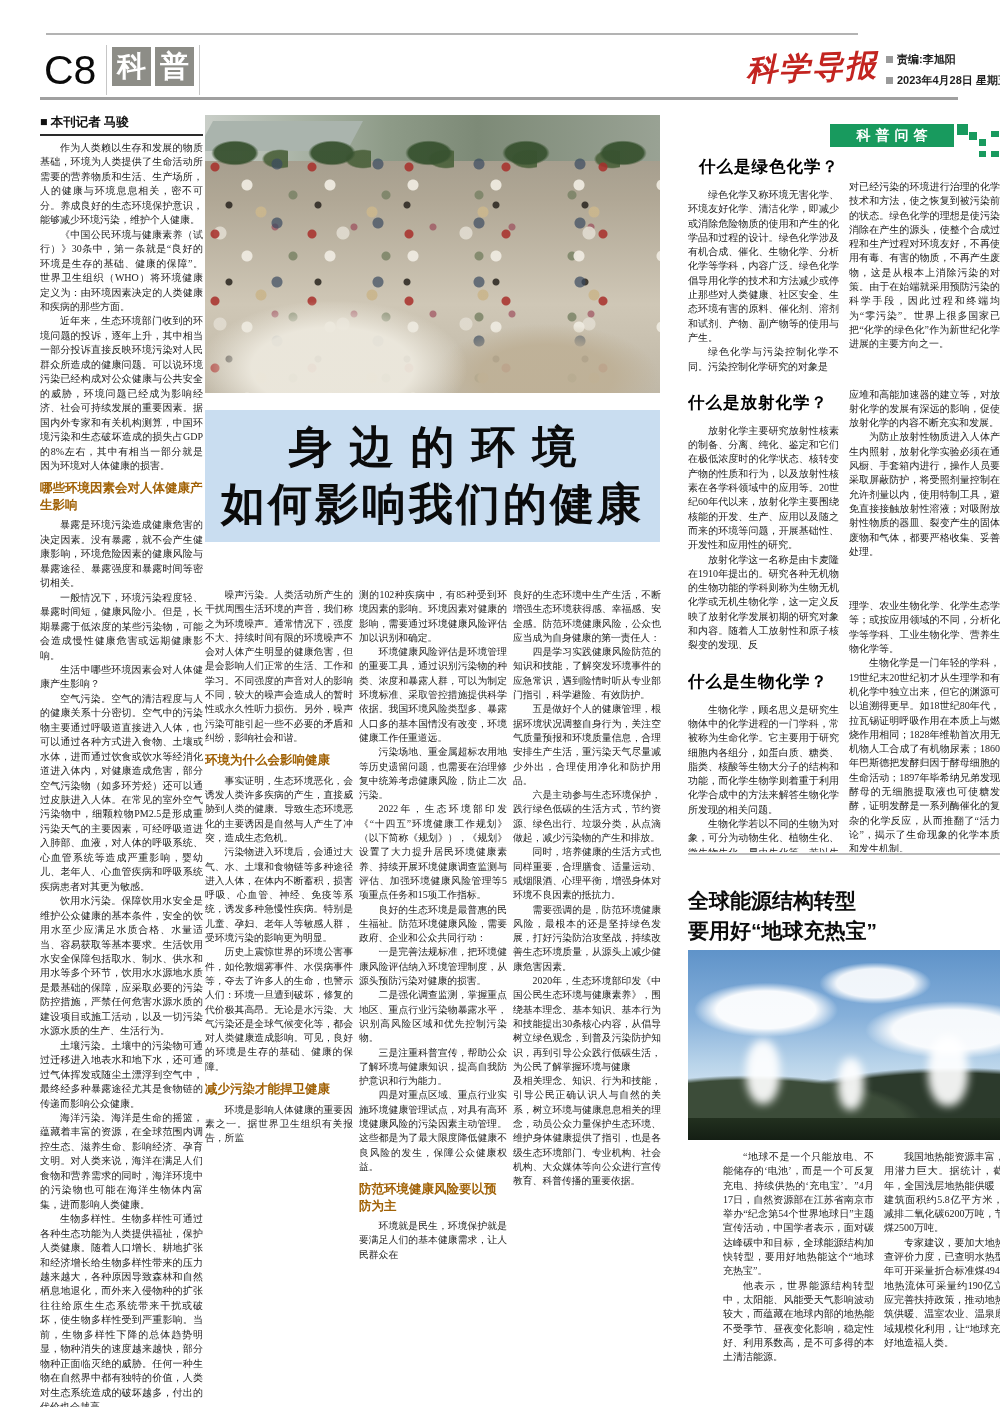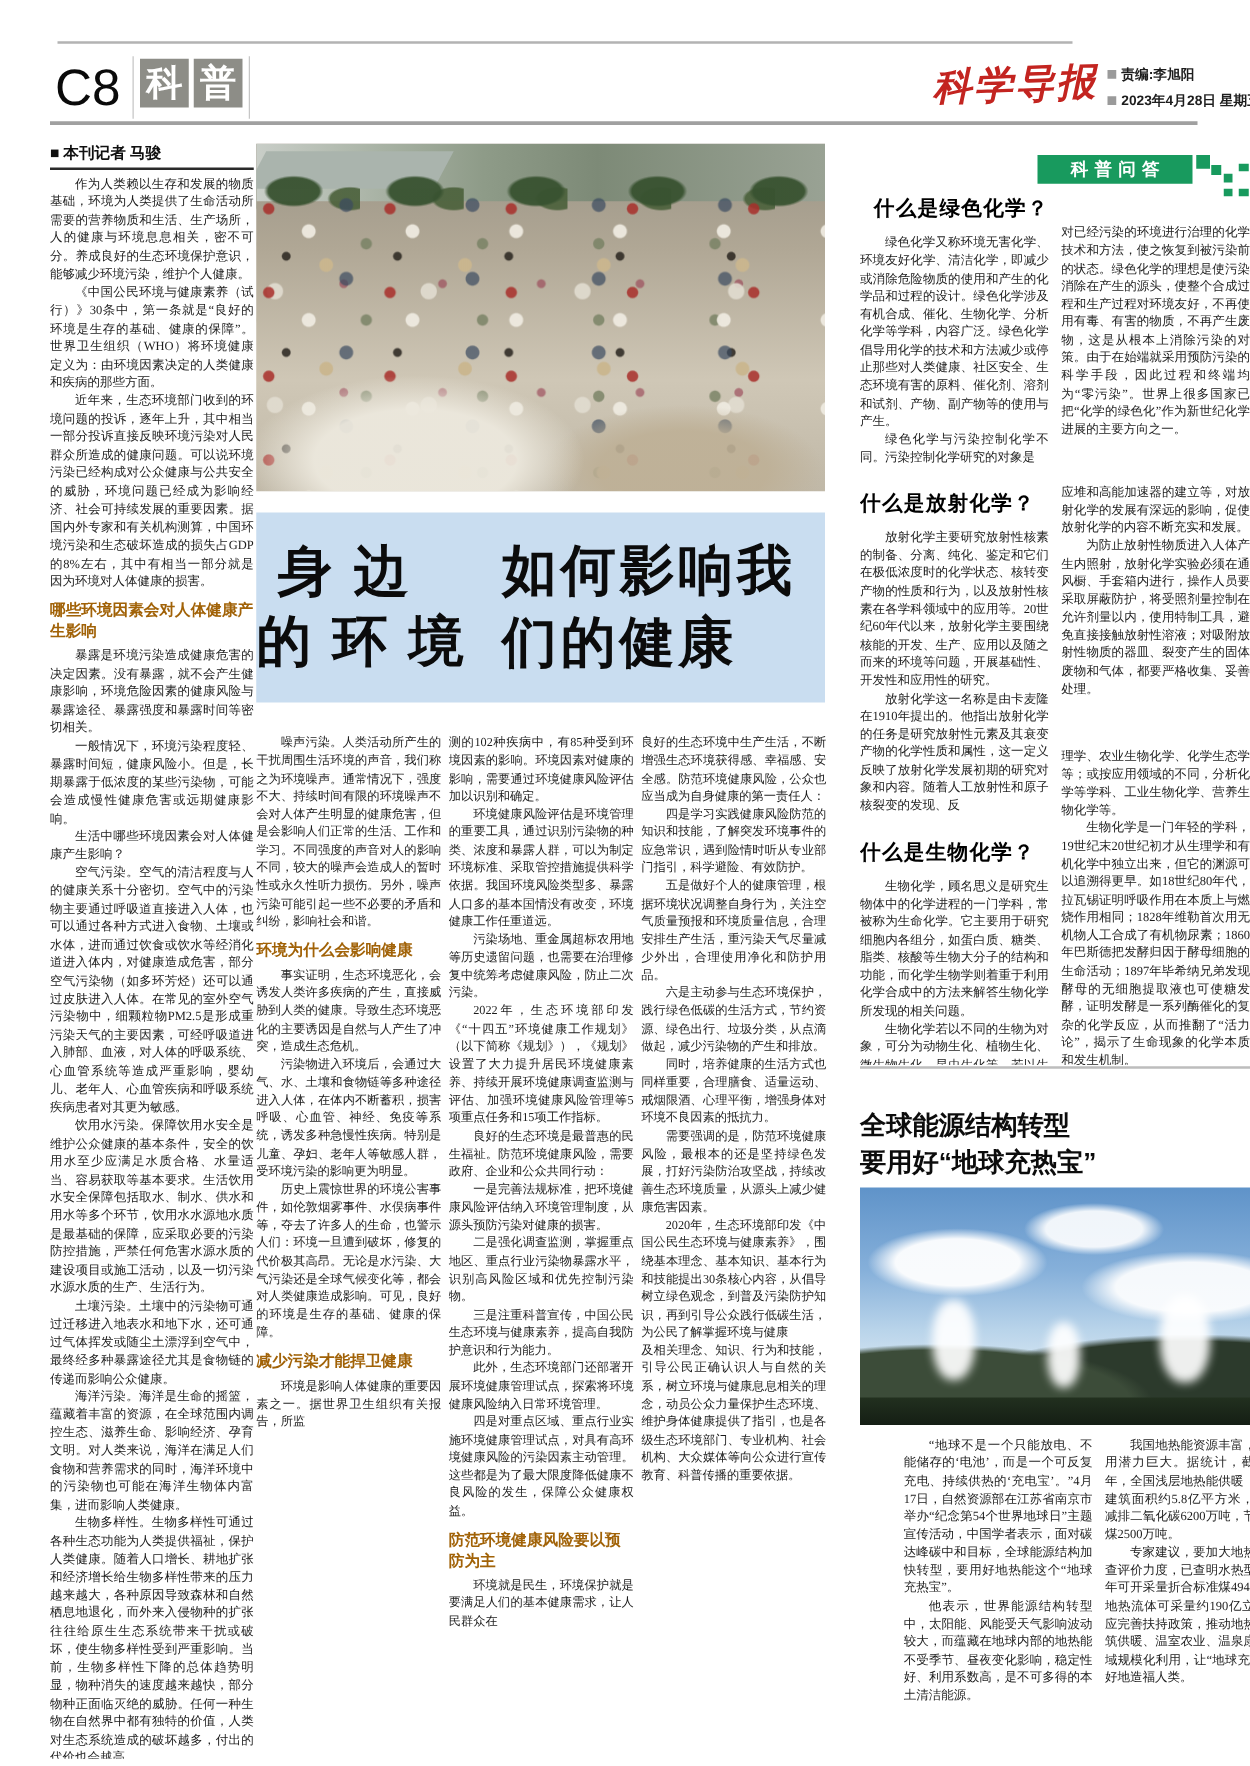--- a/index.html
+++ b/index.html
@@ -51,22 +51,22 @@
       radial-gradient(circle at 24px 50px, rgba(40,36,30,.85) 0 3px, transparent 4px),
       radial-gradient(circle at 56px 57px, rgba(202,182,142,.95) 0 5px, transparent 6px),
       radial-gradient(circle at 88px 40px, rgba(118,128,98,.8) 0 4px, transparent 5px),
       radial-gradient(circle at 15px 78px, rgba(225,220,208,.9) 0 6px, transparent 7px),
       radial-gradient(circle at 70px 72px, rgba(150,60,80,.6) 0 3px, transparent 4px);
      background-size:97px 67px,83px 71px,101px 59px,89px 77px,111px 83px,93px 61px,123px 91px,79px 87px;}
   .pg-heap{position:absolute;left:0;bottom:0;width:100%;height:60%;
      background:radial-gradient(ellipse 180px 90px at 28% 85%, rgba(236,232,221,.95) 0 45%, transparent 75%),
                 radial-gradient(ellipse 150px 70px at 75% 90%, rgba(190,176,150,.9) 0 45%, transparent 75%);}
   
-  .banner{position:absolute;left:205px;top:410px;width:455px;height:152px;background:#c9ddf0;
-          display:flex;flex-direction:row;align-items:center;justify-content:center;}
+  .banner{position:absolute;left:205px;top:410px;width:455px;height:132px;background:#c9ddf0;
+          display:flex;flex-direction:column;align-items:center;justify-content:center;text-align:center;}
   .banner-l1{font-family:"Liberation Sans",sans-serif;font-weight:900;font-size:44px;color:#0b0b0b;
              letter-spacing:17px;text-indent:17px;line-height:56px;}
   .banner-l2{font-family:"Liberation Sans",sans-serif;font-weight:900;font-size:44px;color:#0b0b0b;
              letter-spacing:3px;line-height:58px;}
   
   .col-m{top:588px;width:148px;height:818px;}
   .col-m .para{font-size:9.8px;line-height:14.3px;}
   .m1{left:205px}.m2{left:359px}.m3{left:513px}
   
   .qa-badge{position:absolute;left:830px;top:124px;width:124px;height:23px;background:#189a5e;
@@ -169,22 +169,21 @@
       <div class="para">环境是影响人体健康的重要因素之一。据世界卫生组织有关报告，所监</div>
     </div>
   <div class="textcol col-m m2">
       <div class="para cont">测的102种疾病中，有85种受到环境因素的影响。环境因素对健康的影响，需要通过环境健康风险评估加以识别和确定。</div>
       <div class="para">环境健康风险评估是环境管理的重要工具，通过识别污染物的种类、浓度和暴露人群，可以为制定环境标准、采取管控措施提供科学依据。我国环境风险类型多、暴露人口多的基本国情没有改变，环境健康工作任重道远。</div>
       <div class="para">污染场地、重金属超标农用地等历史遗留问题，也需要在治理修复中统筹考虑健康风险，防止二次污染。</div>
       <div class="para">2022年，生态环境部印发《“十四五”环境健康工作规划》（以下简称《规划》），《规划》设置了大力提升居民环境健康素养、持续开展环境健康调查监测与评估、加强环境健康风险管理等5项重点任务和15项工作指标。</div>
       <div class="para">良好的生态环境是最普惠的民生福祉。防范环境健康风险，需要政府、企业和公众共同行动：</div>
       <div class="para">一是完善法规标准，把环境健康风险评估纳入环境管理制度，从源头预防污染对健康的损害。</div>
       <div class="para">二是强化调查监测，掌握重点地区、重点行业污染物暴露水平，识别高风险区域和优先控制污染物。</div>
-      <div class="para">三是注重科普宣传，中国公民生态环境与健康素养，提高自我防护意识和行为能力。</div>
-      <div class="para">此外，生态环境部门还部署开展环境健康管理试点，探索将环境健康风险纳入日常环境管理。</div>
+      <div class="para">三是注重科普宣传，帮助公众了解环境与健康知识，提高自我防护意识和行为能力。</div>
       <div class="para">四是对重点区域、重点行业实施环境健康管理试点，对具有高环境健康风险的污染因素主动管理。这些都是为了最大限度降低健康不良风险的发生，保障公众健康权益。</div>
       <div class="colsub">防范环境健康风险要以预防为主</div>
       <div class="para">环境就是民生，环境保护就是要满足人们的基本健康需求，让人民群众在</div>
     </div>
   <div class="textcol col-m m3">
       <div class="para cont">良好的生态环境中生产生活，不断增强生态环境获得感、幸福感、安全感。防范环境健康风险，公众也应当成为自身健康的第一责任人：</div>
       <div class="para">四是学习实践健康风险防范的知识和技能，了解突发环境事件的应急常识，遇到险情时听从专业部门指引，科学避险、有效防护。</div>
       <div class="para">五是做好个人的健康管理，根据环境状况调整自身行为，关注空气质量预报和环境质量信息，合理安排生产生活，重污染天气尽量减少外出，合理使用净化和防护用品。</div>
       <div class="para">六是主动参与生态环境保护，践行绿色低碳的生活方式，节约资源、绿色出行、垃圾分类，从点滴做起，减少污染物的产生和排放。</div>
       <div class="para">同时，培养健康的生活方式也同样重要，合理膳食、适量运动、戒烟限酒、心理平衡，增强身体对环境不良因素的抵抗力。</div>
@@ -199,21 +198,21 @@
   <div class="qpx" style="left:979px;top:139px;width:7px;height:7px;"></div>
   <div class="qpx" style="left:991px;top:131px;width:8px;height:6px;"></div>
   <div class="qpx" style="left:979px;top:151px;width:7px;height:6px;"></div>
   <div class="qpx" style="left:991px;top:151px;width:8px;height:6px;"></div>
   <div class="textcol qa-col qc1">
       <div class="qhead">什么是绿色化学？</div>
       <div class="para">绿色化学又称环境无害化学、环境友好化学、清洁化学，即减少或消除危险物质的使用和产生的化学品和过程的设计。绿色化学涉及有机合成、催化、生物化学、分析化学等学科，内容广泛。绿色化学倡导用化学的技术和方法减少或停止那些对人类健康、社区安全、生态环境有害的原料、催化剂、溶剂和试剂、产物、副产物等的使用与产生。</div>
       <div class="para">绿色化学与污染控制化学不同。污染控制化学研究的对象是</div>
       <div class="qhead">什么是放射化学？</div>
       <div class="para">放射化学主要研究放射性核素的制备、分离、纯化、鉴定和它们在极低浓度时的化学状态、核转变产物的性质和行为，以及放射性核素在各学科领域中的应用等。20世纪60年代以来，放射化学主要围绕核能的开发、生产、应用以及随之而来的环境等问题，开展基础性、开发性和应用性的研究。</div>
-      <div class="para">放射化学这一名称是由卡麦隆在1910年提出的。他指出放射化学的任务是研究放射性元素及其衰变产物的化学性质和属性，这一定义反映了放射化学发展初期的研究对象和内容。随着人工放射性和原子核裂变的发现、反</div>
+      <div class="para">放射化学这一名称是由卡麦隆在1910年提出的。研究各种无机物的生物功能的学科则称为生物无机化学或无机生物化学，这一定义反映了放射化学发展初期的研究对象和内容。随着人工放射性和原子核裂变的发现、反</div>
       <div class="qhead">什么是生物化学？</div>
       <div class="para">生物化学，顾名思义是研究生物体中的化学进程的一门学科，常被称为生命化学。它主要用于研究细胞内各组分，如蛋白质、糖类、脂类、核酸等生物大分子的结构和功能，而化学生物学则着重于利用化学合成中的方法来解答生物化学所发现的相关问题。</div>
       <div class="para">生物化学若以不同的生物为对象，可分为动物生化、植物生化、微生物生化、昆虫生化等。若以生物体的不同组织或过程为研究对象，则可分为肌肉生化、神经生化、免疫生化、生物力能学等。因研究的物质不同，又可分为蛋白质化学、核酸化学、酶学等分支。研究各种天然物质的化学称为生物有机化学。研究各种无机物的生物功能的学科则称为生物无机化学或无机生物化学。20世纪60年代以来，生物化学与其他学科融合产生了一些边缘学科如生化药</div>
     </div>
   <div class="textcol qa-col qc2">
       <div class="gap" style="height: 30px;"></div>
       <div class="para cont">对已经污染的环境进行治理的化学技术和方法，使之恢复到被污染前的状态。绿色化学的理想是使污染消除在产生的源头，使整个合成过程和生产过程对环境友好，不再使用有毒、有害的物质，不再产生废物，这是从根本上消除污染的对策。由于在始端就采用预防污染的科学手段，因此过程和终端均为“零污染”。世界上很多国家已把“化学的绿色化”作为新世纪化学进展的主要方向之一。</div>
       <div class="gap" style="height: 36px;"></div>
       <div class="para cont">应堆和高能加速器的建立等，对放射化学的发展有深远的影响，促使放射化学的内容不断充实和发展。</div>
       <div class="para">为防止放射性物质进入人体产生内照射，放射化学实验必须在通风橱、手套箱内进行，操作人员要采取屏蔽防护，将受照剂量控制在允许剂量以内，使用特制工具，避免直接接触放射性溶液；对吸附放射性物质的器皿、裂变产生的固体废物和气体，都要严格收集、妥善处理。</div>

